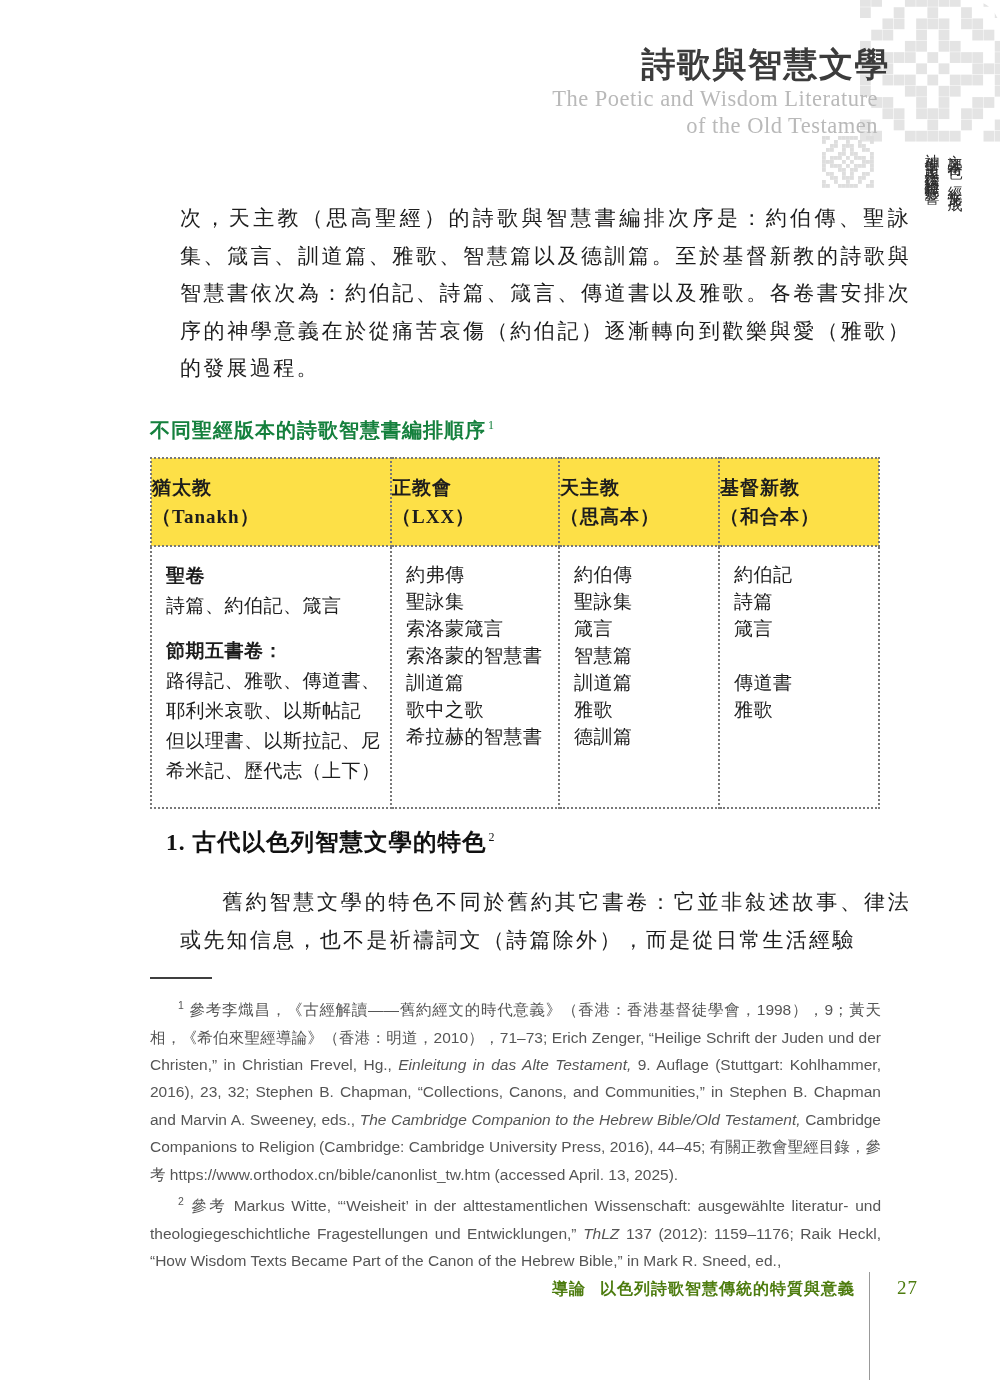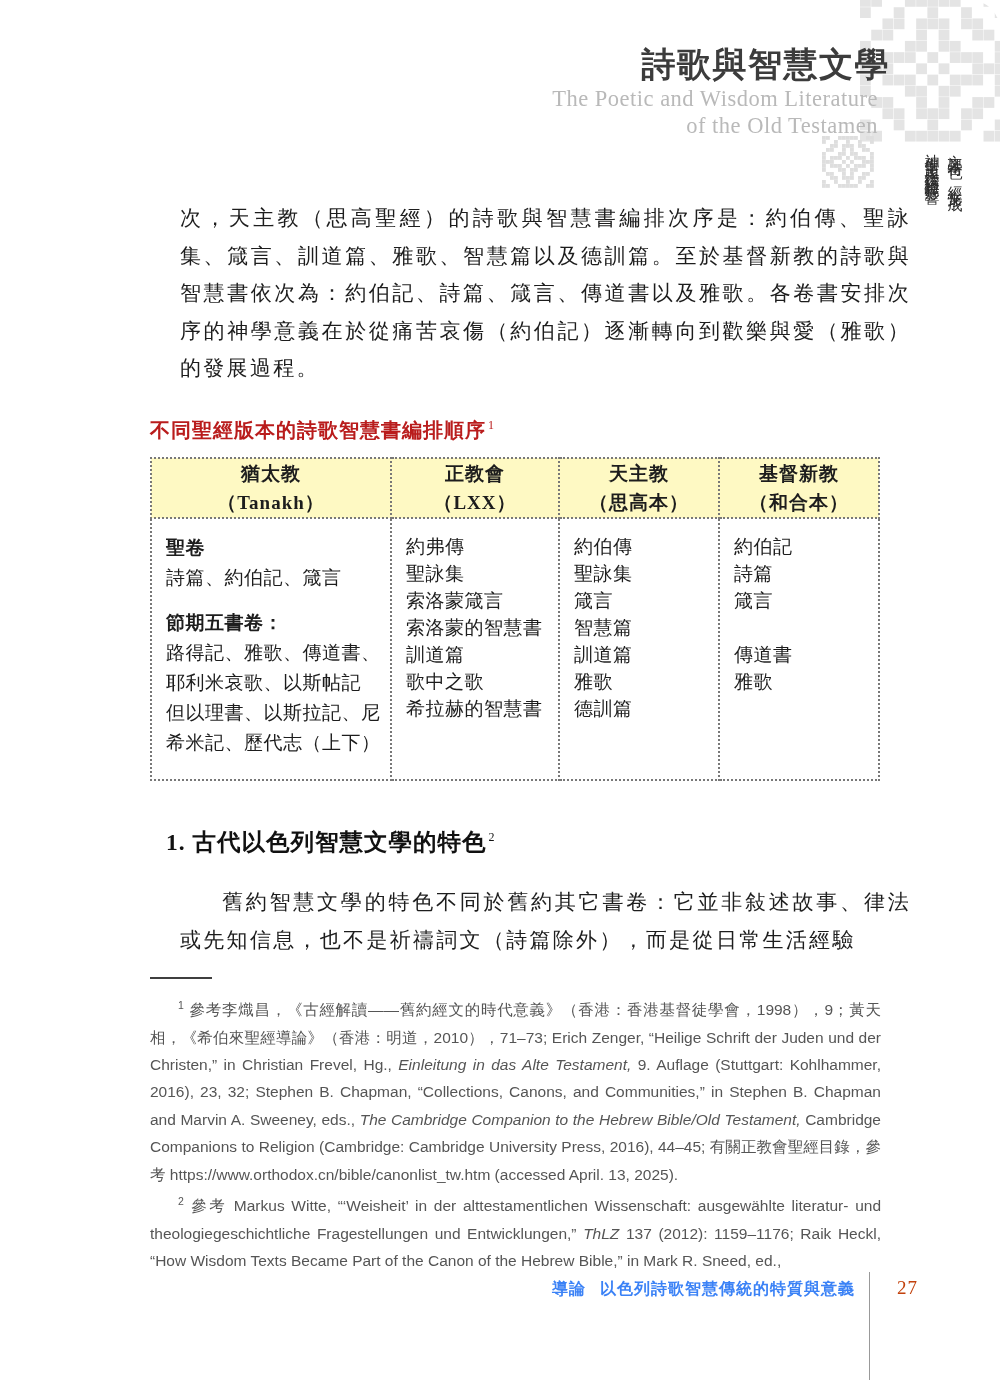--- a/index.html
+++ b/index.html
@@ -22,27 +22,27 @@
   .side-vertical .vline { display:block; }
 
   
   .para { position:absolute; left:150px; width:731px; font-size:21px; line-height:37.6px;
           letter-spacing:2.3px; text-align:justify; color:#1d1d1d;margin-left:30px; }
   .p1 { top:200px; }
   .p2 { top:884px; text-indent:2em; }
 
   
   .tbl-caption { position:absolute; left:150px; top:417px; font-size:20px; font-weight:700;
-                 letter-spacing:1px; color:#b91c1c; }
+                 letter-spacing:1px; color:#15803d; }
   .tbl-caption sup, .sec-heading sup { font-size:12px; vertical-align:super; font-weight:400; margin-left:2px; }
   .cmp-table { position:absolute; left:150px; top:457px; width:728px; border-collapse:collapse;
                table-layout:fixed; font-size:19px; color:#1d1d1d; }
-  .cmp-table th { height:60px; background:#fef9c3; border:2px dotted #787878;
+  .cmp-table th { height:88px; background:#fde047; border:2px dotted #787878;
                   font-weight:700; font-size:19px; line-height:29px; letter-spacing:1px;
-                  text-align:center; vertical-align:middle; }
+                  text-align:left; vertical-align:middle; }
   .cmp-table td { border:2px dotted #787878; vertical-align:top; height:262px;
                   padding:14px 6px 10px 14px; line-height:27px; letter-spacing:0.5px; }
   .cmp-table td.c1 { line-height:30px; }
   .grp-a { margin-bottom:15px; }
   .grp-b { }
   .bold-line { font-weight:700; }
   .cell-gap { height:27px; }
 
   
   .sec-heading { position:absolute; left:150px; top:826px; font-size:23.5px; font-weight:700;
@@ -53,24 +53,24 @@
   .footnotes { position:absolute; left:150px; top:992px; width:731px;
                font-family:"Liberation Sans","DejaVu Sans",sans-serif;
                font-size:15.5px; line-height:27.4px; color:#555; text-align:justify; }
   .fn { text-indent:28px; }
   .fn sup { font-size:10.5px; vertical-align:super; margin-right:5px; }
   .fn i { font-style:italic; }
 
   
   .footer-title { position:absolute; top:1279px; right:145px; white-space:nowrap;
                   font-family:"Liberation Sans","DejaVu Sans",sans-serif;
-                  font-size:16px; font-weight:700; letter-spacing:1px; color:#3b82f6; }
+                  font-size:16px; font-weight:700; letter-spacing:1px; color:#4d7c0f; }
   .footer-title .lbl { margin-right:14px; }
   .footer-rule { position:absolute; left:869px; top:1272px; width:1px; height:108px; background:#999; }
-  .page-num { position:absolute; left:897px; top:1277px; font-size:19px; color:#c2410c; letter-spacing:1px; }
+  .page-num { position:absolute; left:897px; top:1277px; font-size:19px; color:#4d7c0f; letter-spacing:1px; }
 </style>
 </head>
 <body>
 
 <div class="page">
 
   <svg id="orn-large" class="orn-large" viewBox="0 0 130 130">
       <rect x="0.00" y="0.00" width="9.60" height="9.60" fill="#e4e4e4"></rect>
       <rect x="10.00" y="0.00" width="9.60" height="9.60" fill="#e4e4e4"></rect>
       <rect x="40.00" y="0.00" width="9.60" height="9.60" fill="#e4e4e4"></rect>

